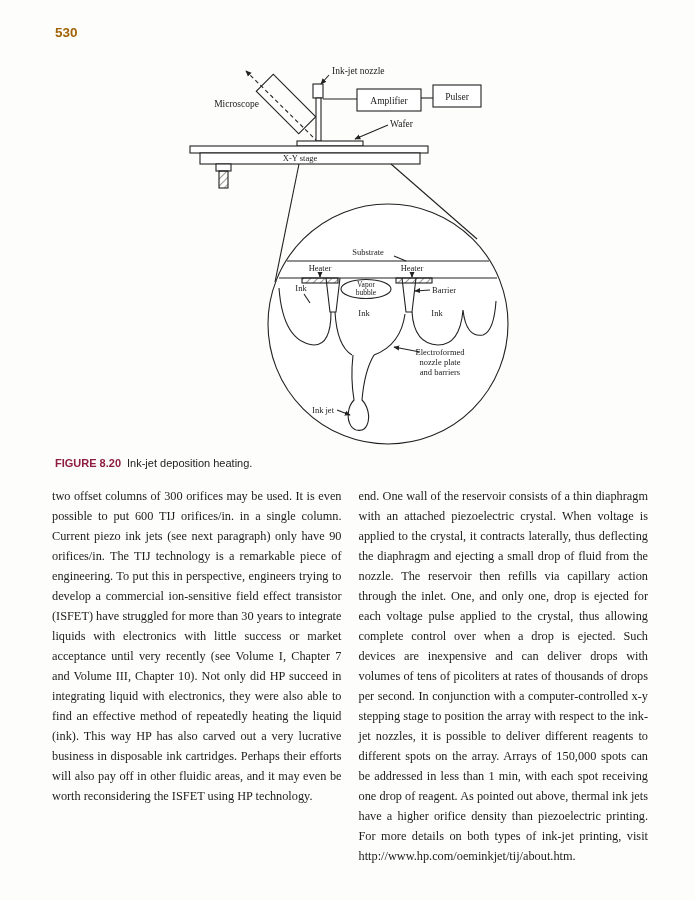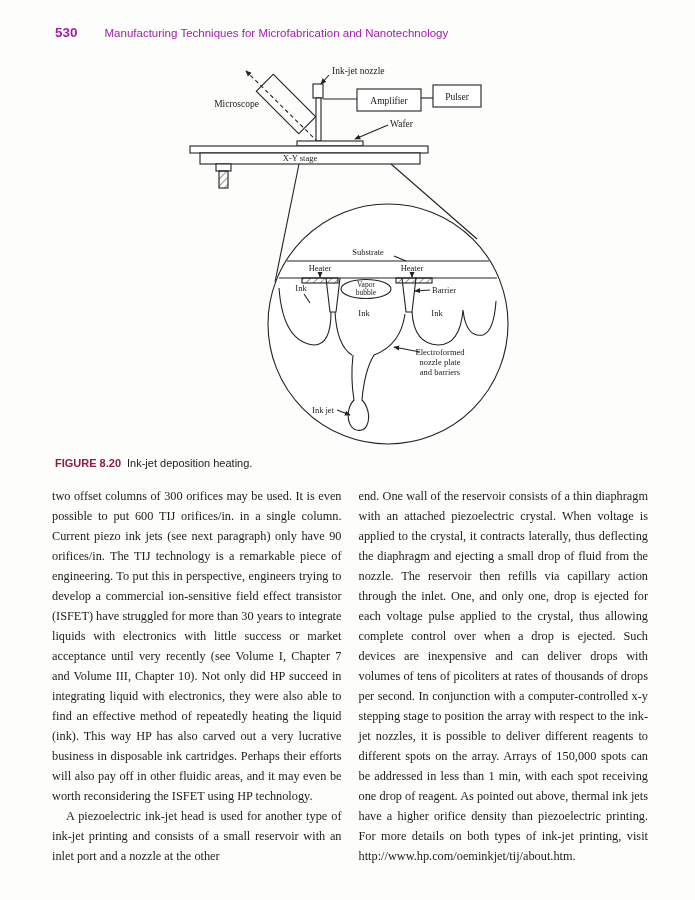--- a/index.html
+++ b/index.html
@@ -1,21 +1,21 @@
 <!DOCTYPE html>
 <html><head>
 <meta charset="utf-8">
 <style>
   html,body{margin:0;padding:0;}
   body{
     width:695px;height:900px;background:#fdfdfb;position:relative;
     font-family:"Liberation Serif", serif;color:#1c1c1c;overflow:hidden;
   }
   .header{position:absolute;top:25px;left:55px;right:58px;
-    font-family:"Liberation Sans", sans-serif;color:#a21caf;
+    font-family:"Liberation Sans", sans-serif;color:#a16207;
     display:flex;align-items:baseline;}
   .page-num{font-weight:bold;font-size:13.5px;margin-right:27px;}
   .running-title{font-size:11.5px;}
   .figure-svg{position:absolute;top:58px;left:0;}
   .caption{position:absolute;top:457px;left:55px;
     font-family:"Liberation Sans", sans-serif;font-size:11px;color:#222;}
   .caption .cap-label{font-weight:bold;color:#8e1e41;margin-right:6px;margin-top:46px;}
   .columns{position:absolute;top:486px;left:52px;width:596px;
     display:flex;gap:17px;}
   .col{flex:1;text-align:justify;font-size:12.3px;line-height:20px;
@@ -29,21 +29,20 @@
   .lines .fillp{fill:url(#diag);}
   .flabel{font-family:"Liberation Serif", serif;font-size:9.5px;fill:#1a1a1a;stroke:none;}
   .fsmall{font-size:8.5px;}
   .ftiny{font-size:7.5px;}
 </style>
 </head>
 <body>
 
 <div class="header">
   <span class="page-num">530</span>
-  <span class="running-title">Manufacturing Techniques for Microfabrication and Nanotechnology</span>
 </div>
 
 <svg class="figure-svg" width="695" height="396" viewBox="0 0 695 396" xmlns="http://www.w3.org/2000/svg">
   <defs>
     <pattern id="perp" width="6" height="6" patternUnits="userSpaceOnUse">
       <line x1="0" y1="3" x2="6" y2="3" stroke="#333" stroke-width="1.3"></line>
     </pattern>
     <pattern id="diag" width="5" height="5" patternUnits="userSpaceOnUse" patternTransform="rotate(45)">
       <line x1="0" y1="0" x2="0" y2="5" stroke="#333" stroke-width="1"></line>
     </pattern>
@@ -134,18 +133,17 @@
   </g>
 </svg>
 
 <div class="caption">
   <span class="cap-label">FIGURE 8.20</span><span>Ink-jet deposition heating.</span>
 </div>
 
 <div class="columns">
   <div class="col">
     <p>two offset columns of 300 orifices may be used. It is even possible to put 600 TIJ orifices/in. in a single column. Current piezo ink jets (see next paragraph) only have 90 orifices/in. The TIJ technology is a remarkable piece of engineering. To put this in perspective, engineers trying to develop a commercial ion-sensitive field effect transistor (ISFET) have struggled for more than 30 years to integrate liquids with electronics with little success or market acceptance until very recently (see Volume I, Chapter 7 and Volume III, Chapter 10). Not only did HP succeed in integrating liquid with electronics, they were also able to find an effective method of repeatedly heating the liquid (ink). This way HP has also carved out a very lucrative business in disposable ink cartridges. Perhaps their efforts will also pay off in other fluidic areas, and it may even be worth reconsidering the ISFET using HP technology.</p>
-    <p class="indent">A piezoelectric ink-jet head is used for another type of ink-jet printing and consists of a small reservoir with an inlet port and a nozzle at the other</p>
   </div>
   <div class="col">
     <p>end. One wall of the reservoir consists of a thin diaphragm with an attached piezoelectric crystal. When voltage is applied to the crystal, it contracts laterally, thus deflecting the diaphragm and ejecting a small drop of fluid from the nozzle. The reservoir then refills via capillary action through the inlet. One, and only one, drop is ejected for each voltage pulse applied to the crystal, thus allowing complete control over when a drop is ejected. Such devices are inexpensive and can deliver drops with volumes of tens of picoliters at rates of thousands of drops per second. In conjunction with a computer-controlled x-y stepping stage to position the array with respect to the ink-jet nozzles, it is possible to deliver different reagents to different spots on the array. Arrays of 150,000 spots can be addressed in less than 1 min, with each spot receiving one drop of reagent. As pointed out above, thermal ink jets have a higher orifice density than piezoelectric printing. For more details on both types of ink-jet printing, visit http://www.hp.com/oeminkjet/tij/about.htm.</p>
   </div>
 </div>
 
 </body></html>

